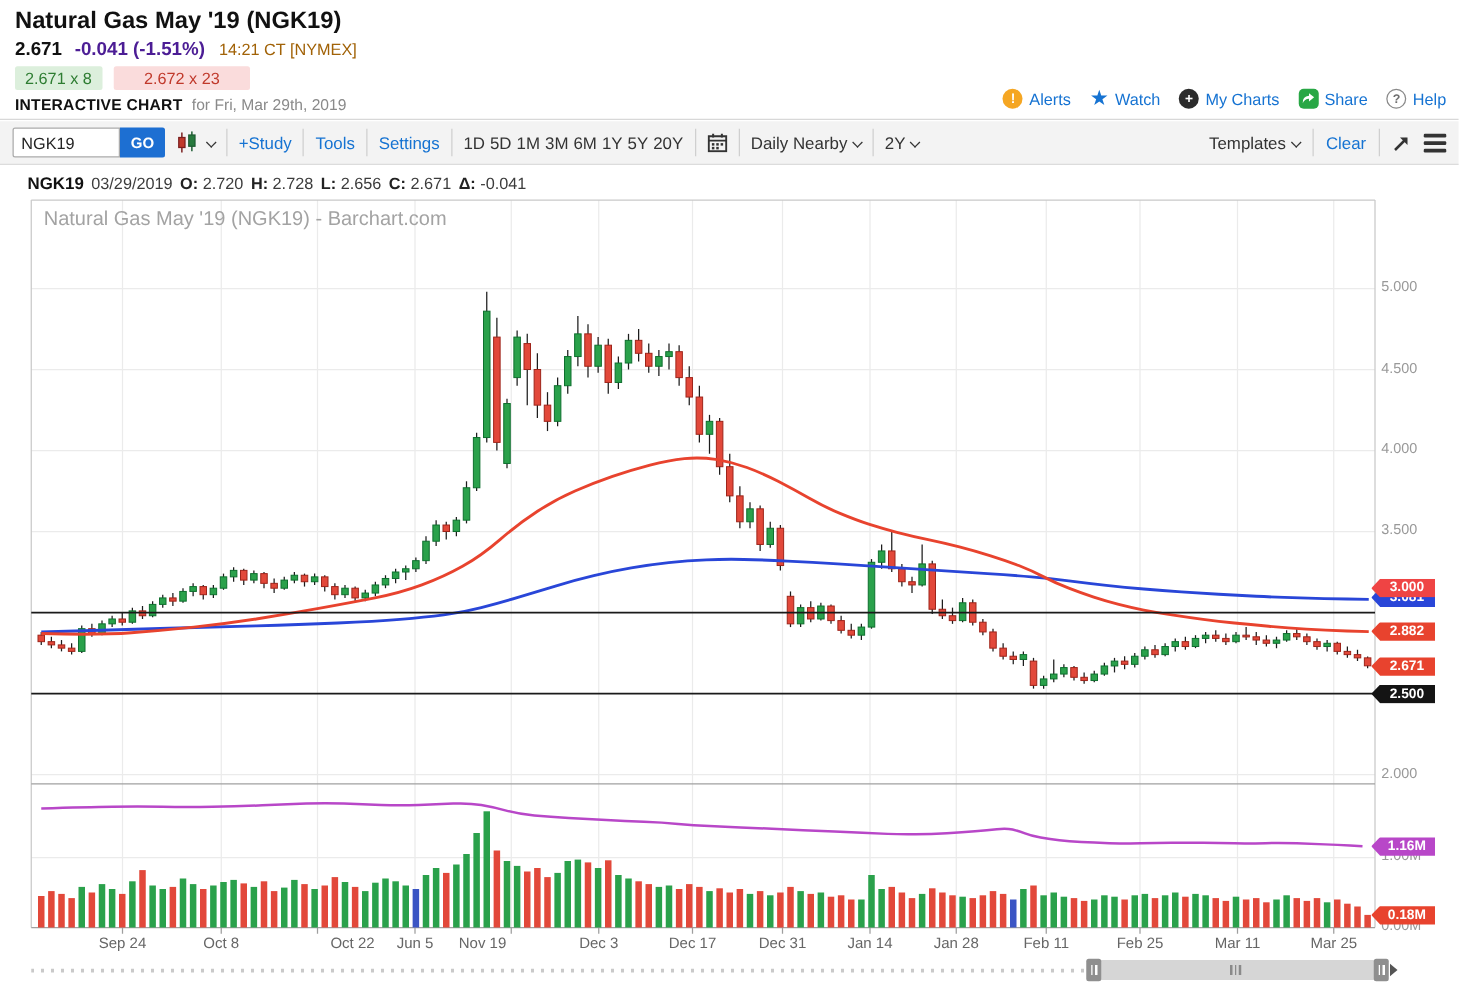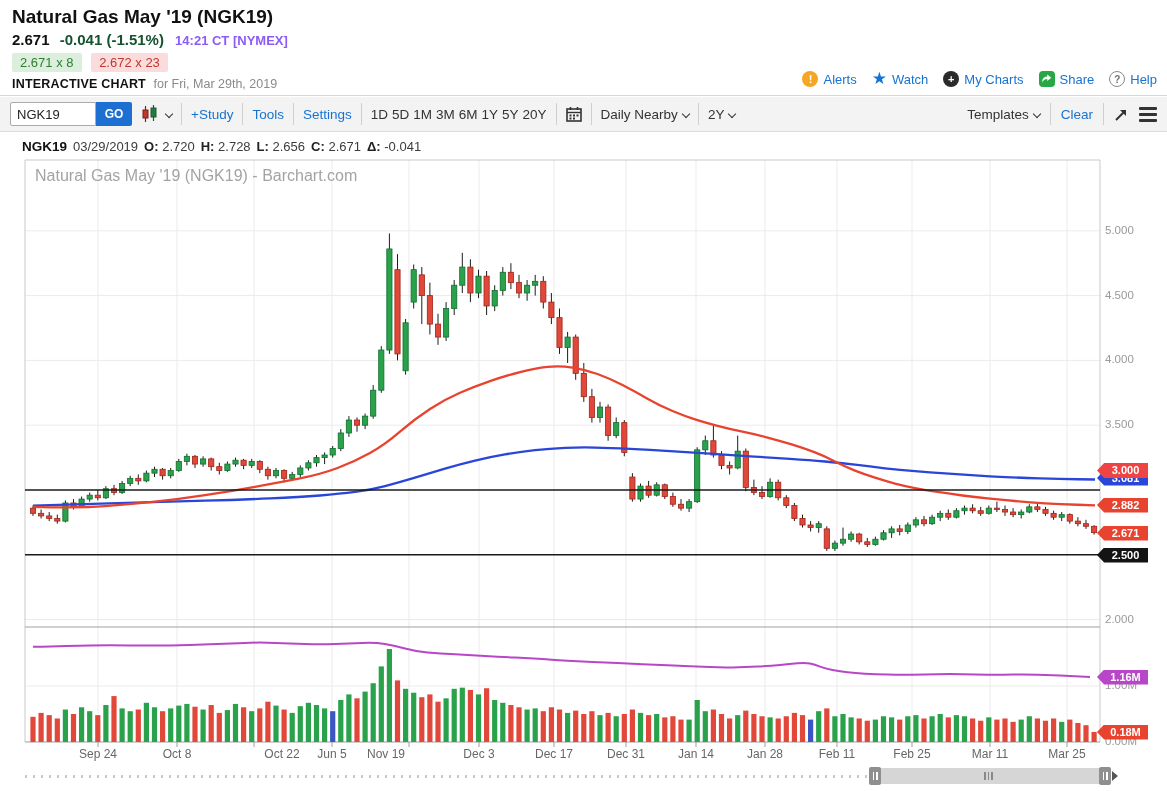--- a/index.html
+++ b/index.html
@@ -5,25 +5,25 @@
   * { box-sizing: border-box; margin: 0; padding: 0; }
   html,body { width:1167px; height:791px; overflow:hidden; background:#fff;
     font-family:"Liberation Sans", sans-serif; }
   #app { position:relative; width:1167px; height:791px; }
 
   
   header { position:absolute; left:0; top:0; width:1167px; height:96px; border-bottom:1px solid #d8d8d8; background:#fff; }
   .h-title { position:absolute; left:12px; top:6px; font-size:19px; font-weight:bold; color:#111; }
   .h-price-row { position:absolute; left:12px; top:31px; font-size:15px; color:#111; }
   .h-last { font-weight:bold; color:#111; }
-  .h-chg { font-weight:bold; color:#14532d; margin-left:6px; }
-  .h-time { font-size:13px; color:#8b5cf6; margin-left:7px; font-weight:bold; }
+  .h-chg { font-weight:bold; color:#4c1d95; margin-left:6px; }
+  .h-time { font-size:13px; color:#a16207; margin-left:7px; font-weight:normal; }
   .h-badges { position:absolute; left:12px; top:55px; font-size:13px; }
   .badge-bid { background:#dcefdc; color:#2e7d32; padding:2px 8px; border-radius:2px; }
-  .badge-ask { background:#fadcdc; color:#c0392b; padding:2px 8px; border-radius:2px; margin-left:6px; }
+  .badge-ask { background:#fadcdc; color:#c0392b; padding:2px 24px; border-radius:2px; margin-left:6px; }
   .h-ic-row { position:absolute; left:12px; top:77px; font-size:12.5px; color:#111; }
   .h-ic-label { font-weight:bold; letter-spacing:.2px; }
   .h-ic-date { color:#8a8a8a; margin-left:4px; }
   .h-links { position:absolute; right:10px; top:71px; display:flex; align-items:center; gap:15px; font-size:13px; }
   .h-link { display:flex; align-items:center; gap:5px; color:#1673d2; cursor:pointer; }
   .ico-circle { width:16px; height:16px; border-radius:50%; display:inline-flex; align-items:center; justify-content:center;
      font-size:11px; font-weight:bold; color:#fff; }
   .ico-alert { background:#f5a623; }
   .ico-star { color:#1673d2; font-size:17px; line-height:16px; }
   .ico-plus { background:#2b2b2b; }

